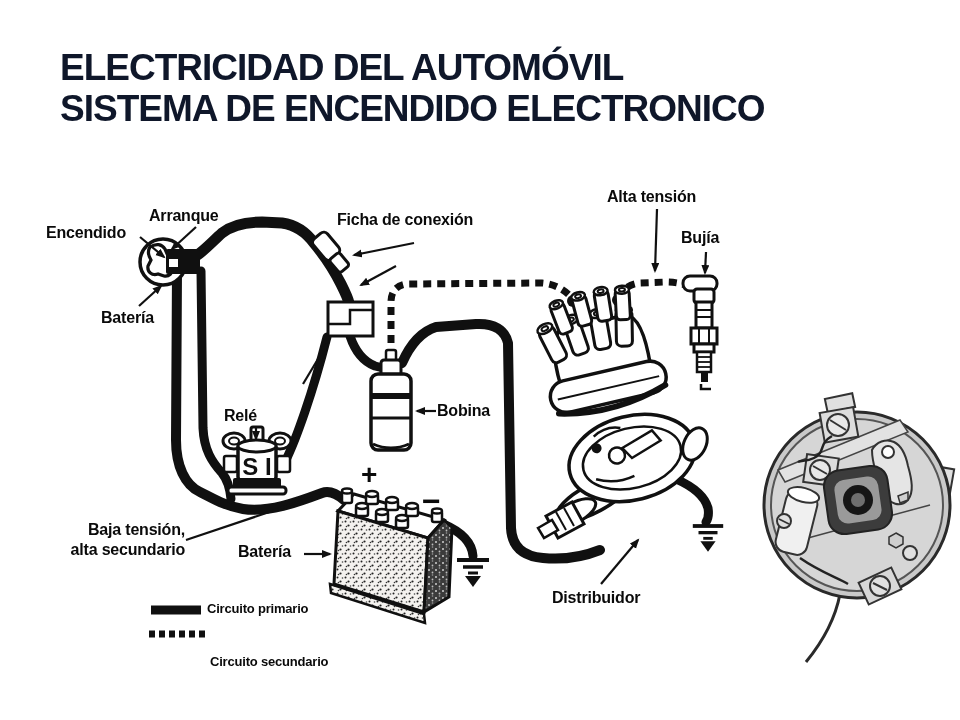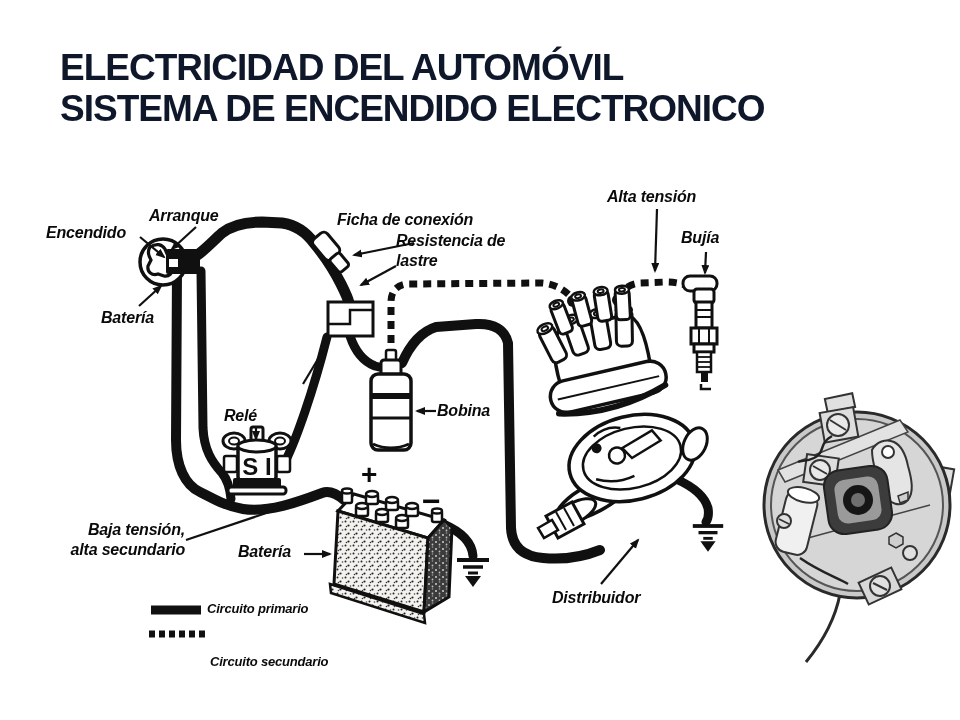--- a/index.html
+++ b/index.html
@@ -1,21 +1,21 @@
 <!DOCTYPE html>
 <html><head>
 <meta charset="utf-8">
 <style>
   html,body{margin:0;padding:0;background:#ffffff;}
   .stage{position:relative;width:960px;height:720px;background:#ffffff;overflow:hidden;
          font-family:"Liberation Sans",sans-serif;}
   .title{position:absolute;left:60px;top:16px;font-weight:bold;font-size:37px;line-height:41px;
          letter-spacing:-1px;color:#0f172a;white-space:nowrap;margin-top:31px;}
   .lbl{position:absolute;font-weight:bold;font-size:16px;line-height:20px;color:#0a0a0a;
-       letter-spacing:-0.2px;white-space:nowrap;font-style:italic;}
+       letter-spacing:-0.2px;white-space:nowrap;}
   .lbl.small{font-size:13px;}
   .sign{position:absolute;font-weight:bold;color:#0a0a0a;}
   svg{position:absolute;left:0;top:0;}
   .center{text-align:right;}
 </style>
 </head>
 <body>
 
 <div class="stage">
 
@@ -308,24 +308,20 @@
       <circle cx="910" cy="553" r="7" fill="#e0e0e0" stroke="#333" stroke-width="2"></circle>
       <polygon points="896,533 903,537 903,544 896,548 889,544 889,537" fill="#cfcfcf" stroke="#333" stroke-width="1.5"></polygon>
       <path d="M800,558 C820,572 838,578 848,584" fill="none" stroke="#222" stroke-width="2.5"></path>
     </g>
   </svg>
 
   <div class="lbl" style="left:46px;top:223px">Encendido</div>
   <div class="lbl" style="left:149px;top:206px">Arranque</div>
   <div class="lbl" style="left:101px;top:308px">Batería</div>
   <div class="lbl" style="left:337px;top:210px">Ficha de conexión</div>
-  <div class="lbl" style="left:396px;top:231px">
-    <div>Resistencia de</div>
-    <div>lastre</div>
-  </div>
   <div class="lbl" style="left:607px;top:187px">Alta tensión</div>
   <div class="lbl" style="left:681px;top:228px">Bujía</div>
   <div class="lbl" style="left:224px;top:406px">Relé</div>
   <div class="lbl" style="left:437px;top:401px">Bobina</div>
   <div class="lbl center" style="left:53px;top:520px;width:132px">
     <div>Baja tensión,</div>
     <div>alta secundario</div>
   </div>
   <div class="lbl" style="left:238px;top:542px">Batería</div>
   <div class="lbl" style="left:552px;top:588px">Distribuidor</div>

